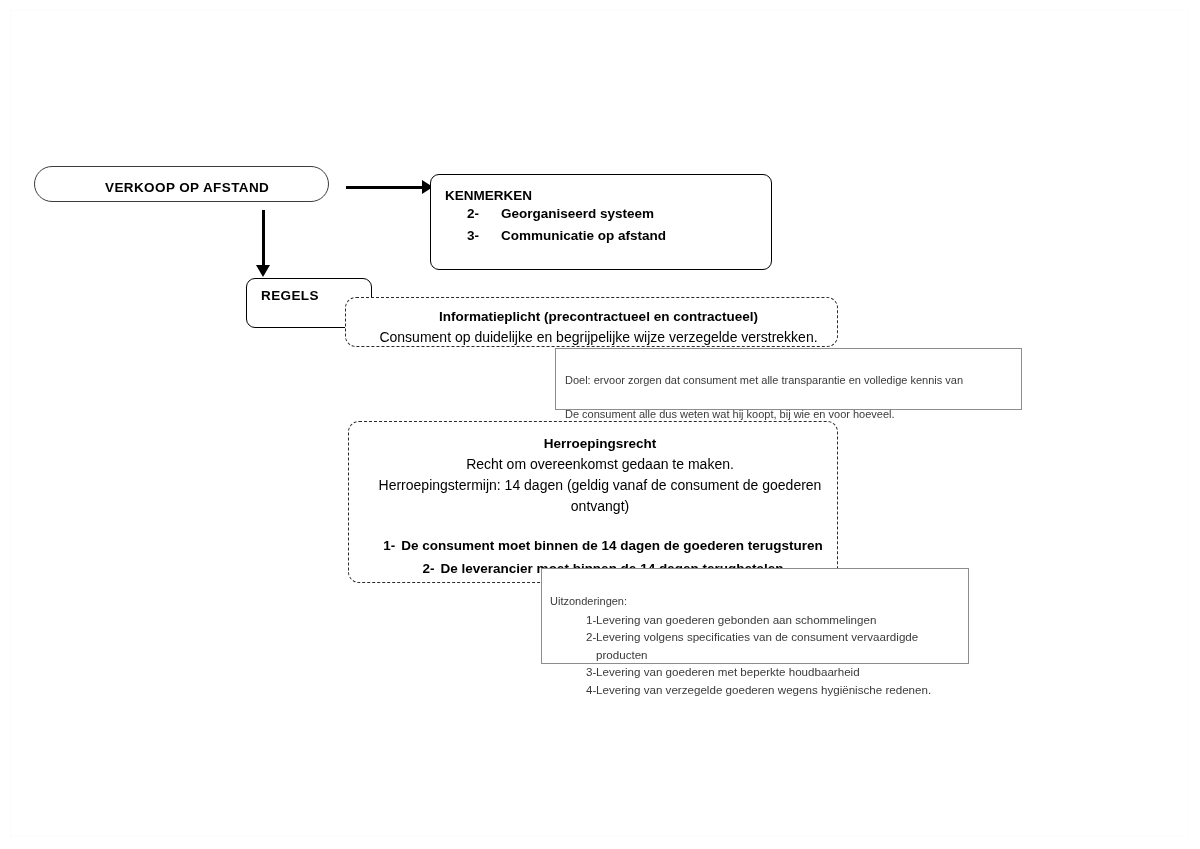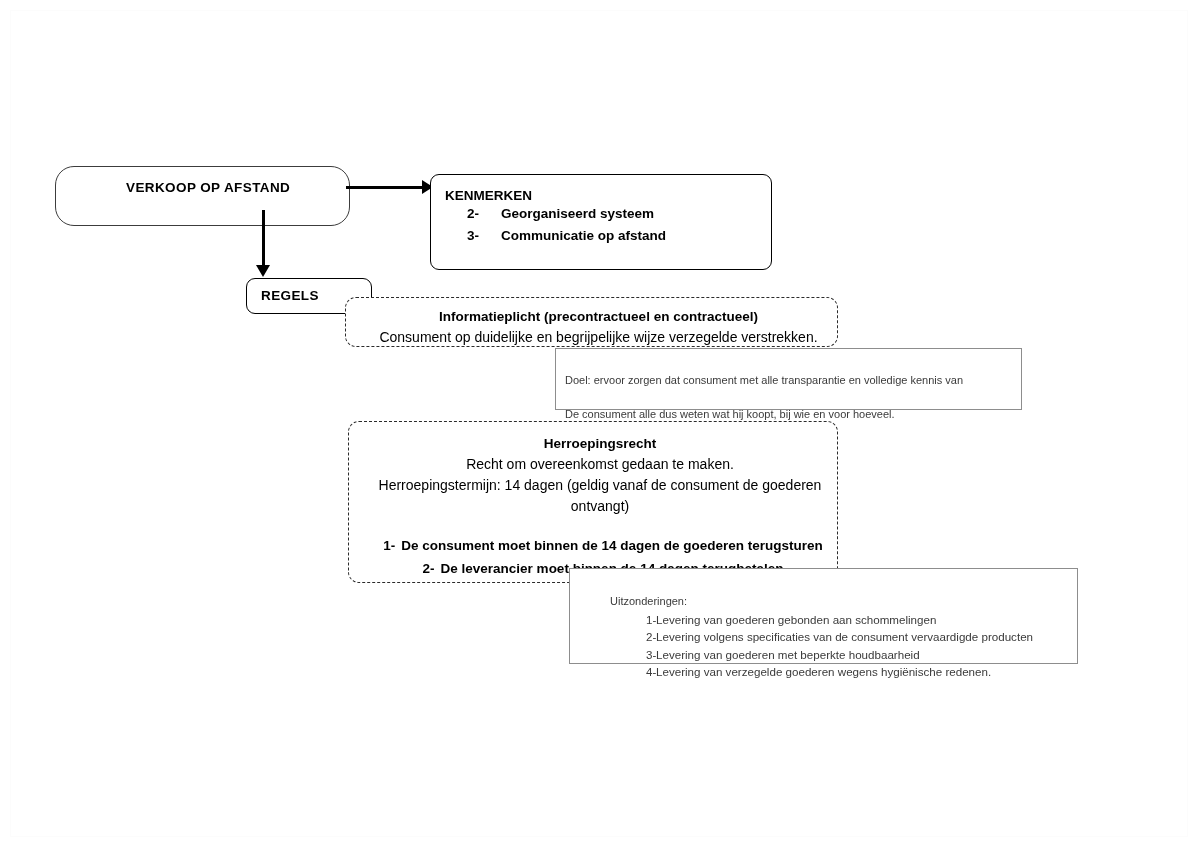--- a/index.html
+++ b/index.html
@@ -71,24 +71,24 @@
   }
   .small-line {
     font-size: 11px;
     line-height: 17.5px;
     color: #3a3a3a;
     margin-top: 16px;
   }
 
   
   #verkoop-box {
-    left: 55px;
+    left: 34px;
     top: 166px;
     width: 295px;
-    height: 60px;
+    height: 36px;
     border-radius: 19px;
   }
   #verkoop-box .label {
     position: absolute;
     left: 70px;
     top: 13px;
   }
 
   
   #kenmerken-box {
@@ -109,21 +109,21 @@
     display: inline-block;
     width: 34px;
     margin-left: 22px;
   }
 
   
   #regels-box {
     left: 246px;
     top: 278px;
     width: 126px;
-    height: 36px;
+    height: 50px;
   }
   #regels-box .label {
     position: absolute;
     left: 14px;
     top: 9px;
   }
 
   
   #informatieplicht-box {
     left: 345px;
@@ -164,25 +164,24 @@
     font-size: 13.5px;
     line-height: 23px;
   }
   #herroeping-box .numitem .num {
     display: inline-block;
     width: 24px;
   }
 
   
   #uitzonderingen-box {
-    left: 569px;
+    left: 541px;
     top: 568px;
-    width: 509px;
+    width: 428px;
     height: 96px;
-    padding-left: 32px;
   }
   #uitzonderingen-box .inner {
     padding: 8px 8px 0 8px;
   }
   #uitzonderingen-box .item {
     font-size: 11.6px;
     line-height: 17.5px;
     color: #3a3a3a;
     display: flex;
   }

